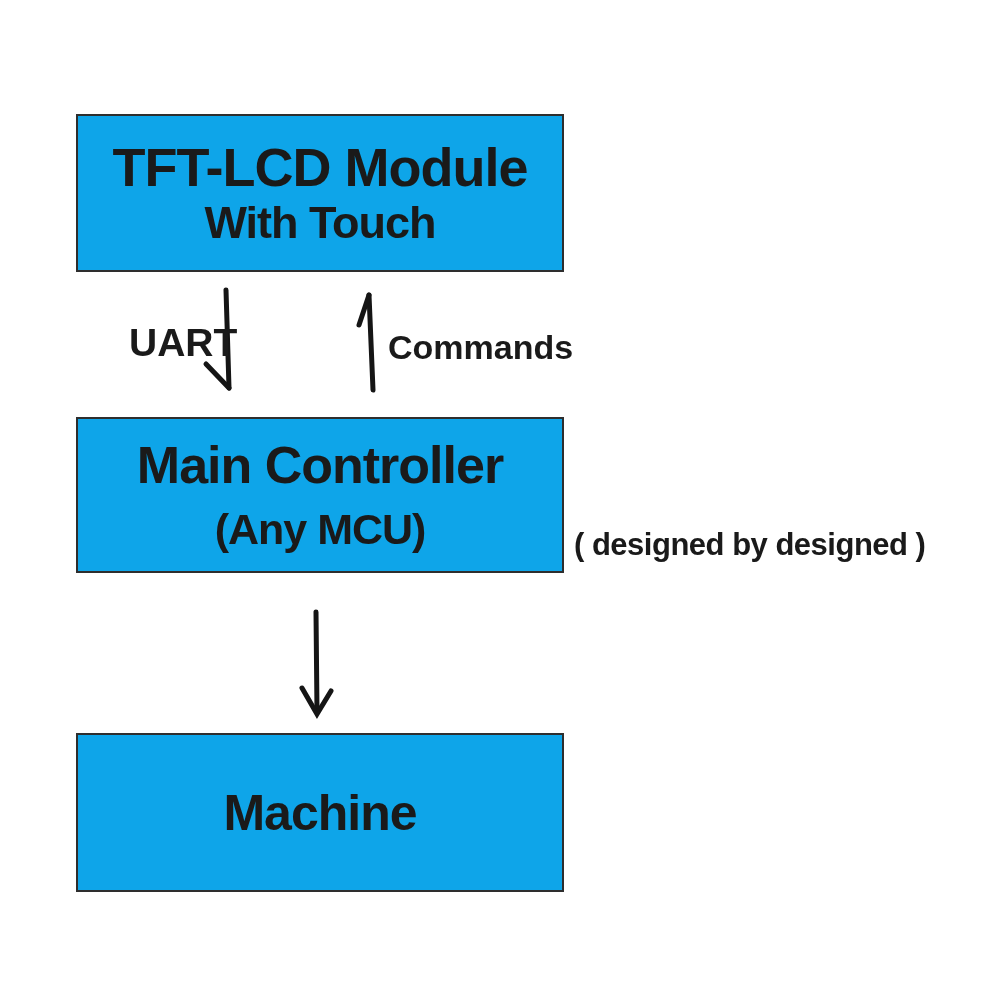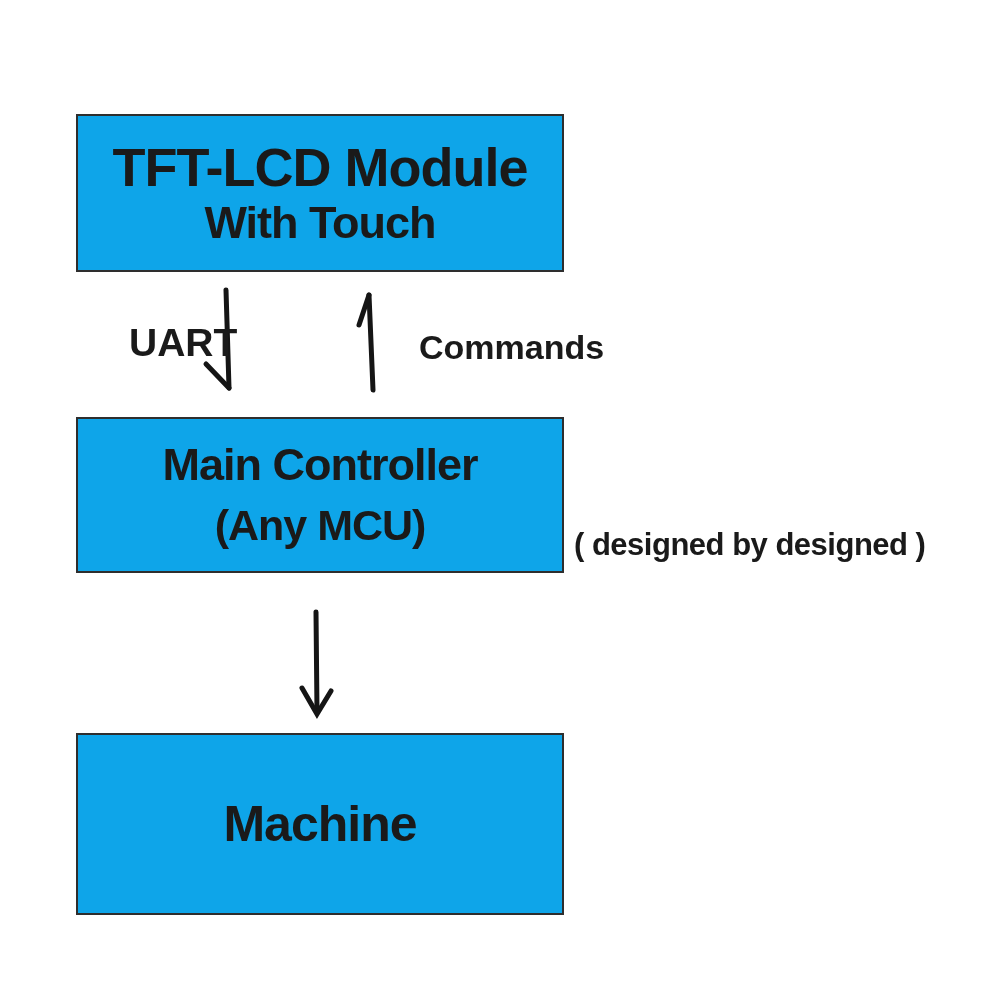--- a/index.html
+++ b/index.html
@@ -26,35 +26,35 @@
     border: 2px solid #2e2e2e;
     background: #0ea5e9;
     display: flex;
     flex-direction: column;
     align-items: center;
     justify-content: center;
     text-align: center;
   }
   .box-tft     { top: 114px; height: 158px; }
   .box-mcu     { top: 417px; height: 156px; }
-  .box-machine { top: 733px; height: 182px; }
+  .box-machine { top: 733px; height: 159px; }
 
   .t-line1 { font-weight: 700; font-size: 54px; line-height: 1.12; letter-spacing: -1px; }
   .t-line2 { font-weight: 700; font-size: 45px; line-height: 1.15; letter-spacing: -1px; }
-  .m-line1 { font-weight: 700; font-size: 45px; line-height: 1.12; letter-spacing: -1px; }
+  .m-line1 { font-weight: 700; font-size: 52px; line-height: 1.12; letter-spacing: -1px; }
   .m-line2 { font-weight: 700; font-size: 43px; line-height: 1.15; letter-spacing: -1px; margin-top: 11px; }
   .mach-line { font-weight: 700; font-size: 50px; letter-spacing: -1px; }
 
   .label {
     position: absolute;
     font-weight: 700;
     white-space: nowrap;
   }
   .label-uart      { left: 129px; top: 321px; font-size: 39px; letter-spacing: 0px; }
-  .label-commands  { left: 388px; top: 328px; font-size: 34px; letter-spacing: 0px; margin-left: 31px; }
+  .label-commands  { left: 388px; top: 328px; font-size: 34px; letter-spacing: 0px; }
   .label-designed  { left: 574px; top: 527px; font-size: 31px; letter-spacing: -0.5px; }
 </style>
 </head>
 <body>
 
 <div class="canvas">
 
   <svg class="arrows" viewBox="0 0 1000 1000" xmlns="http://www.w3.org/2000/svg">
 
     <g stroke="#151515" stroke-width="5" stroke-linecap="round" fill="none">

